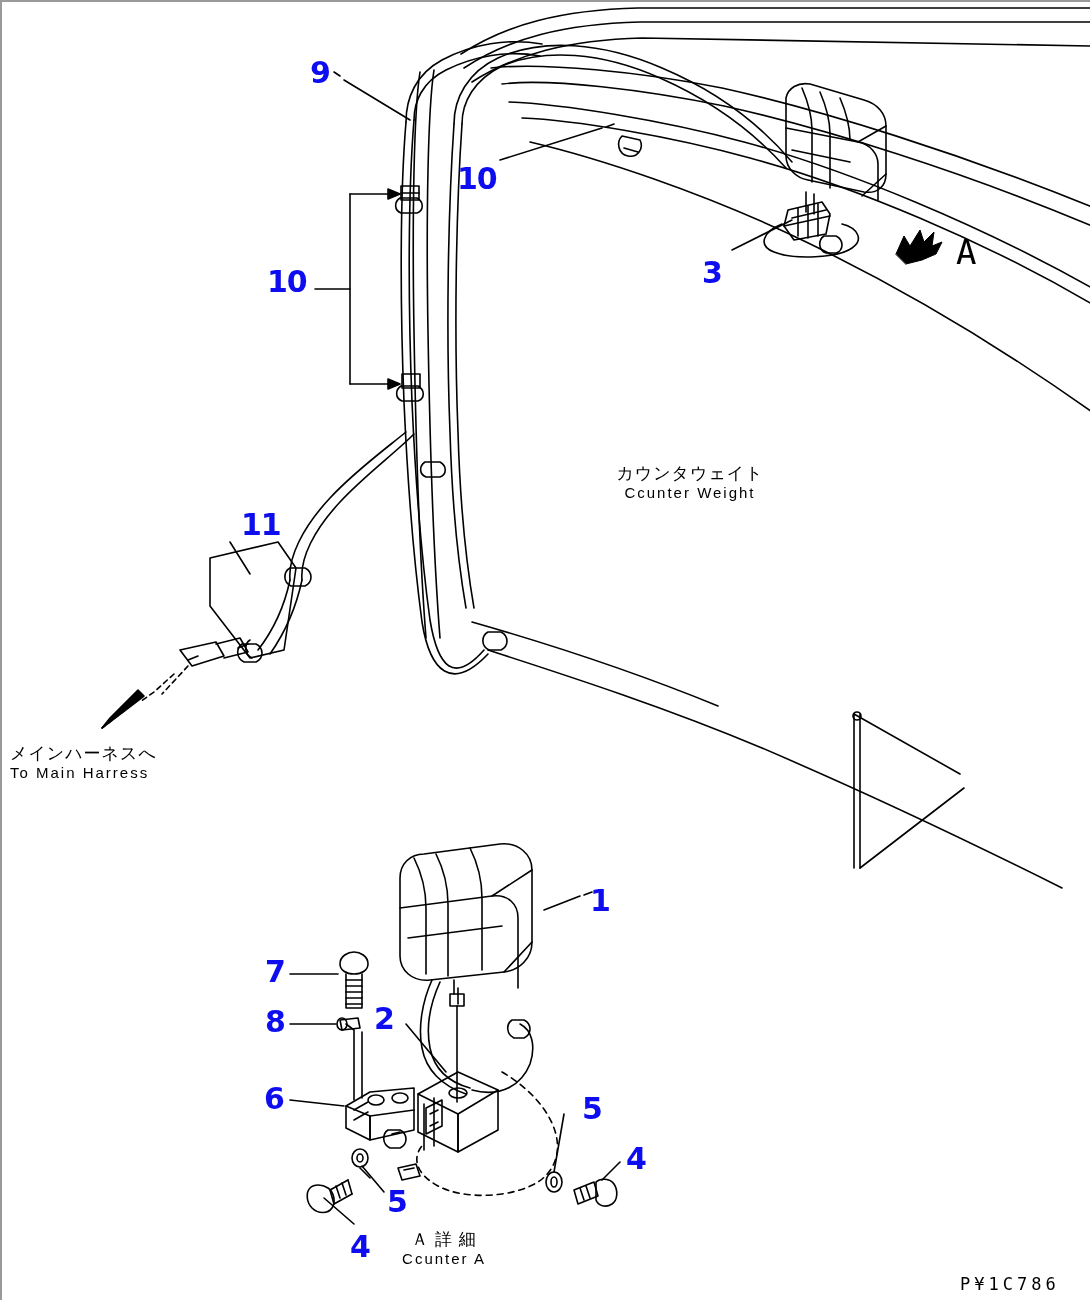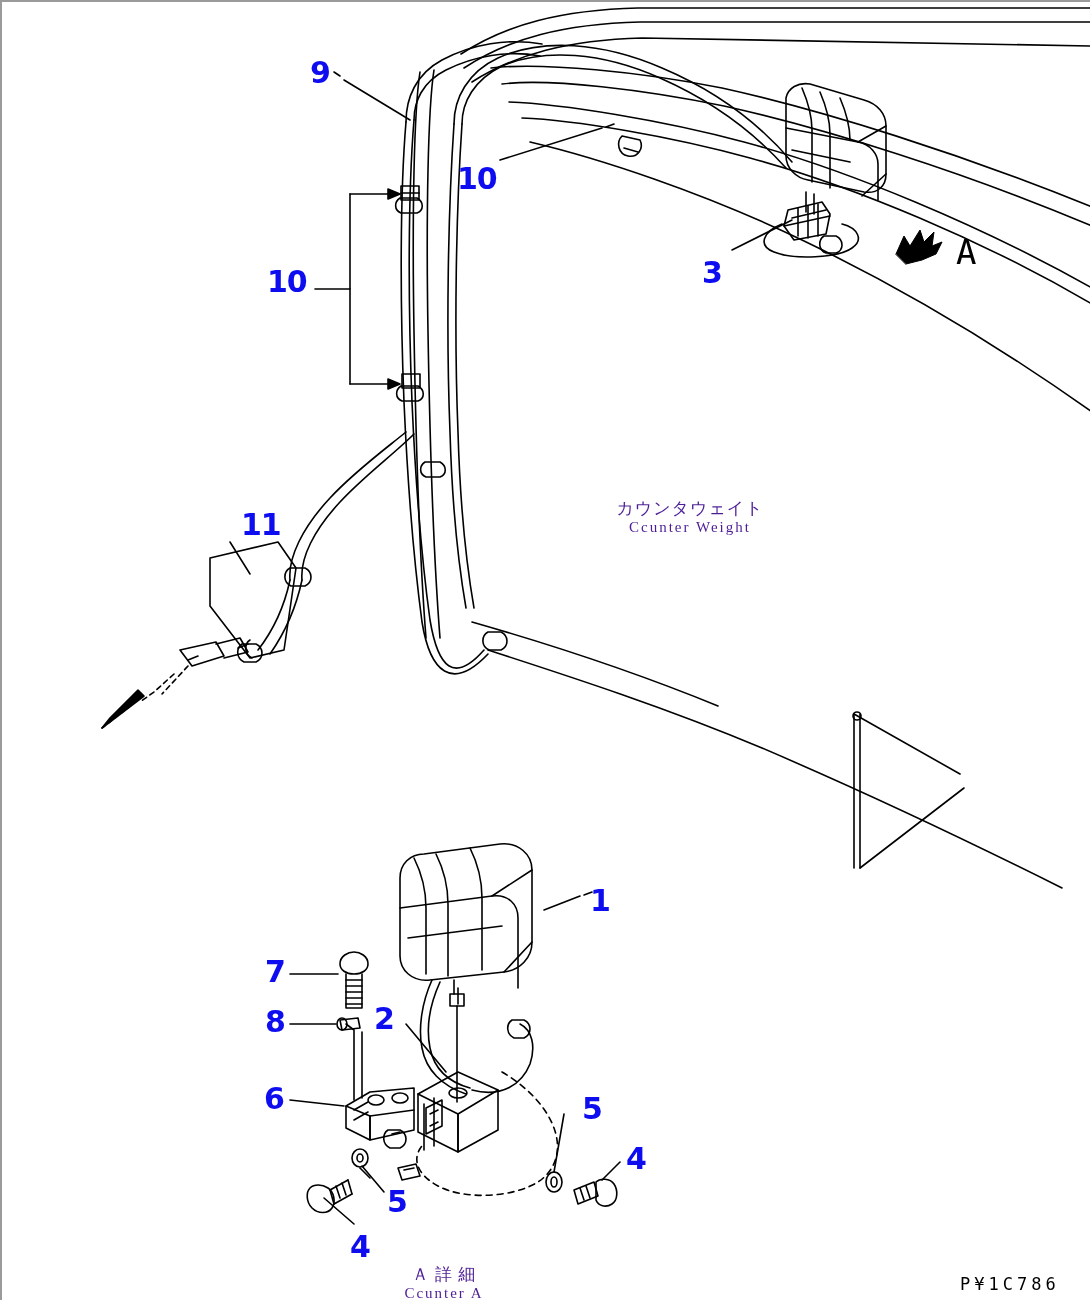--- a/index.html
+++ b/index.html
@@ -14,24 +14,23 @@
     box-sizing:border-box;
   }
   #art{position:absolute;left:0;top:0;width:1090px;height:1300px;}
   .callout{
     position:absolute;color:#0d0df0;font-weight:bold;
     font-family:"DejaVu Sans","Liberation Sans",sans-serif;
     font-size:30px;line-height:1;letter-spacing:-1px;
     user-select:none;white-space:nowrap;
   }
   .cap{
-    position:absolute;color:#4c1d95;white-space:nowrap;
-    font-family:Liberation Serif, serif;
+    position:absolute;color:#000000;white-space:nowrap;
+    font-family:Liberation Sans, sans-serif;
     line-height:1.18;
-    margin-top:35px;
   }
   .cap .jp{font-size:17px;letter-spacing:1px;display:block;}
   .cap .en{font-size:15px;letter-spacing:2px;display:block;}
   .cap.ctr{text-align:center;}
   .viewletter{
     position:absolute;color:#000000;font-size:34px;
     font-family:"DejaVu Sans Mono","Liberation Mono",monospace;
   }
   .dcode{
     position:absolute;color:#000000;font-size:17px;letter-spacing:4px;
@@ -338,20 +337,24 @@
   <div class="callout" style="left:580px;top:1092px;">5</div>
   <div class="callout" style="left:624px;top:1142px;">4</div>
   <div class="callout" style="left:385px;top:1185px;">5</div>
   <div class="callout" style="left:348px;top:1230px;">4</div>
 
   <div class="cap ctr" style="left:688px;top:462px;transform:translateX(-50%);">
     <span class="jp">カウンタウェイト</span>
     <span class="en">Ccunter Weight</span>
   </div>
 
+  <div class="cap" style="left:8px;top:742px;">
+    <span class="jp">メインハーネスへ</span>
+    <span class="en">To Main Harress</span>
+  </div>
 
   <div class="cap ctr" style="left:442px;top:1228px;transform:translateX(-50%);">
     <span class="jp">Ａ 詳 細</span>
     <span class="en">Ccunter A</span>
   </div>
 
   <div class="viewletter" style="left:954px;top:250px;transform:translateY(-50%);">A</div>
 
   <div class="dcode" style="left:958px;top:1272px;">P¥1C786</div>
 

